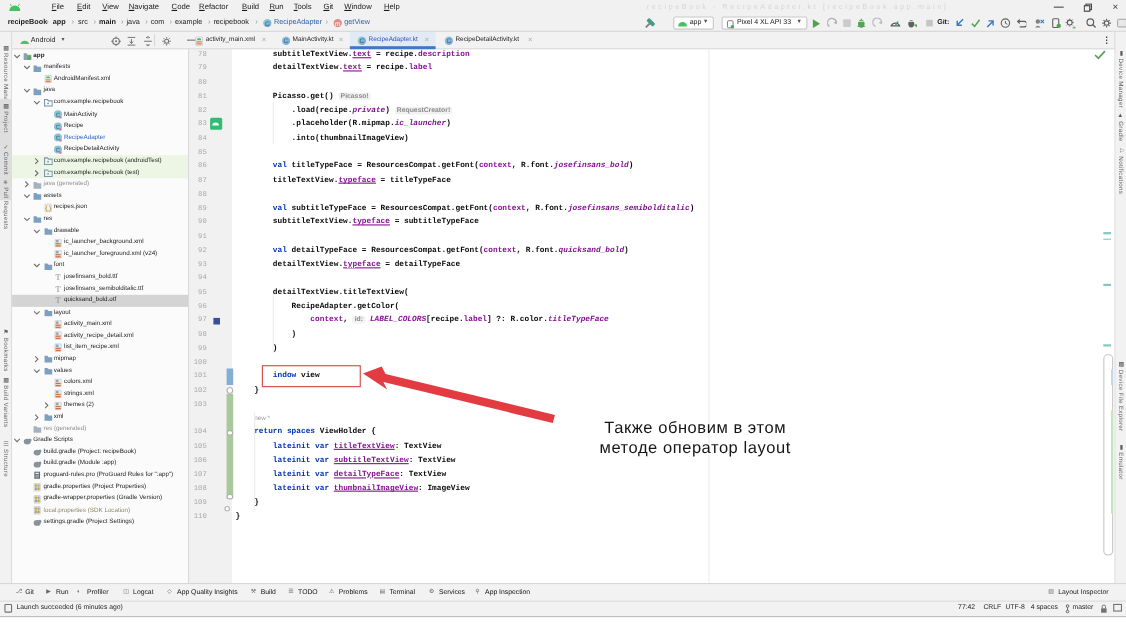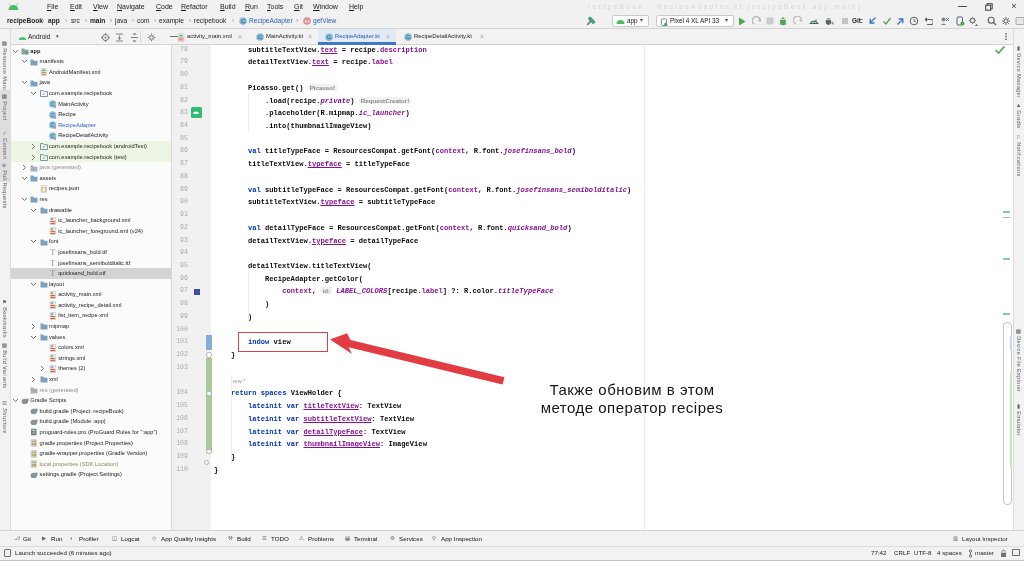--- a/index.html
+++ b/index.html
@@ -604,21 +604,21 @@
 <div class="abs" style="left:205.5px;top:335.2px;width:6.2px;height:14.4px;background:#85aed6;"></div>
 <div class="abs" style="left:205.5px;top:358px;width:6.2px;height:94.7px;background:#aac99b;"></div>
 <div class="abs" style="left:206.3px;top:352.3px;width:5.4px;height:5.4px;border-radius:50%;background:#fff;border:0.7px solid #b0b0b0;"></div>
 <div class="abs" style="left:206.3px;top:390.6px;width:5.4px;height:5.4px;border-radius:50%;background:#fff;border:0.7px solid #b0b0b0;"></div>
 <div class="abs" style="left:206.3px;top:449.0px;width:5.4px;height:5.4px;border-radius:50%;background:#fff;border:0.7px solid #b0b0b0;"></div>
 <div class="abs" style="left:203.8px;top:459.7px;width:5.4px;height:5.4px;border-radius:50%;background:#fff;border:0.7px solid #b0b0b0;"></div>
 <div class="abs" style="left:238px;top:331.5px;width:90px;height:20px;border:1.6px solid #da4343;"></div>
 <svg class="abs" style="left:325px;top:332px" width="190" height="58" viewBox="0 0 190 58">
 <polygon points="5,7.5 27,22 23.5,15.3 177.5,52.5 179.5,45.2 25.5,8.0 22,1.2" fill="#e23c42"></polygon>
 </svg>
-<div class="abs" style="left:536px;top:380.5px;width:192px;font-size:15px;line-height:18.6px;color:#161616;text-align:center;letter-spacing:0.5px;">Также обновим в этом методе оператор recipes</div>
+<div class="abs" style="left:536px;top:380.5px;width:192px;font-size:15px;line-height:18.6px;color:#161616;text-align:center;letter-spacing:0.5px;">Также обновим в этом методе оператор layout</div>
 <svg class="abs" style="left:994px;top:45px" width="12" height="10">
     <path d="M1.5 5 L4.5 8 L10.5 1.5" fill="none" stroke="#54a457" stroke-width="1.6"></path>
   </svg>
 <div class="abs" style="left:1003px;top:211px;width:6.5px;height:1.6px;background:#86c6c0;"></div>
 <div class="abs" style="left:1003px;top:216.5px;width:6.5px;height:1.6px;background:#86c6c0;"></div>
 <div class="abs" style="left:1003px;top:258px;width:6.5px;height:1.6px;background:#86c6c0;"></div>
 <div class="abs" style="left:1003px;top:313px;width:6.5px;height:1.6px;background:#86c6c0;"></div>
 <div class="abs" style="left:1002.5px;top:322px;width:9px;height:183px;border:1px solid #c6c6c6;border-radius:4px;"></div>
 <div class="abs" style="left:1010.2px;top:373px;width:2px;height:94px;background:#c5e6b8;"></div>
 <div class="abs" style="left:1010.2px;top:336px;width:2px;height:14px;background:#c3d8f0;"></div>

